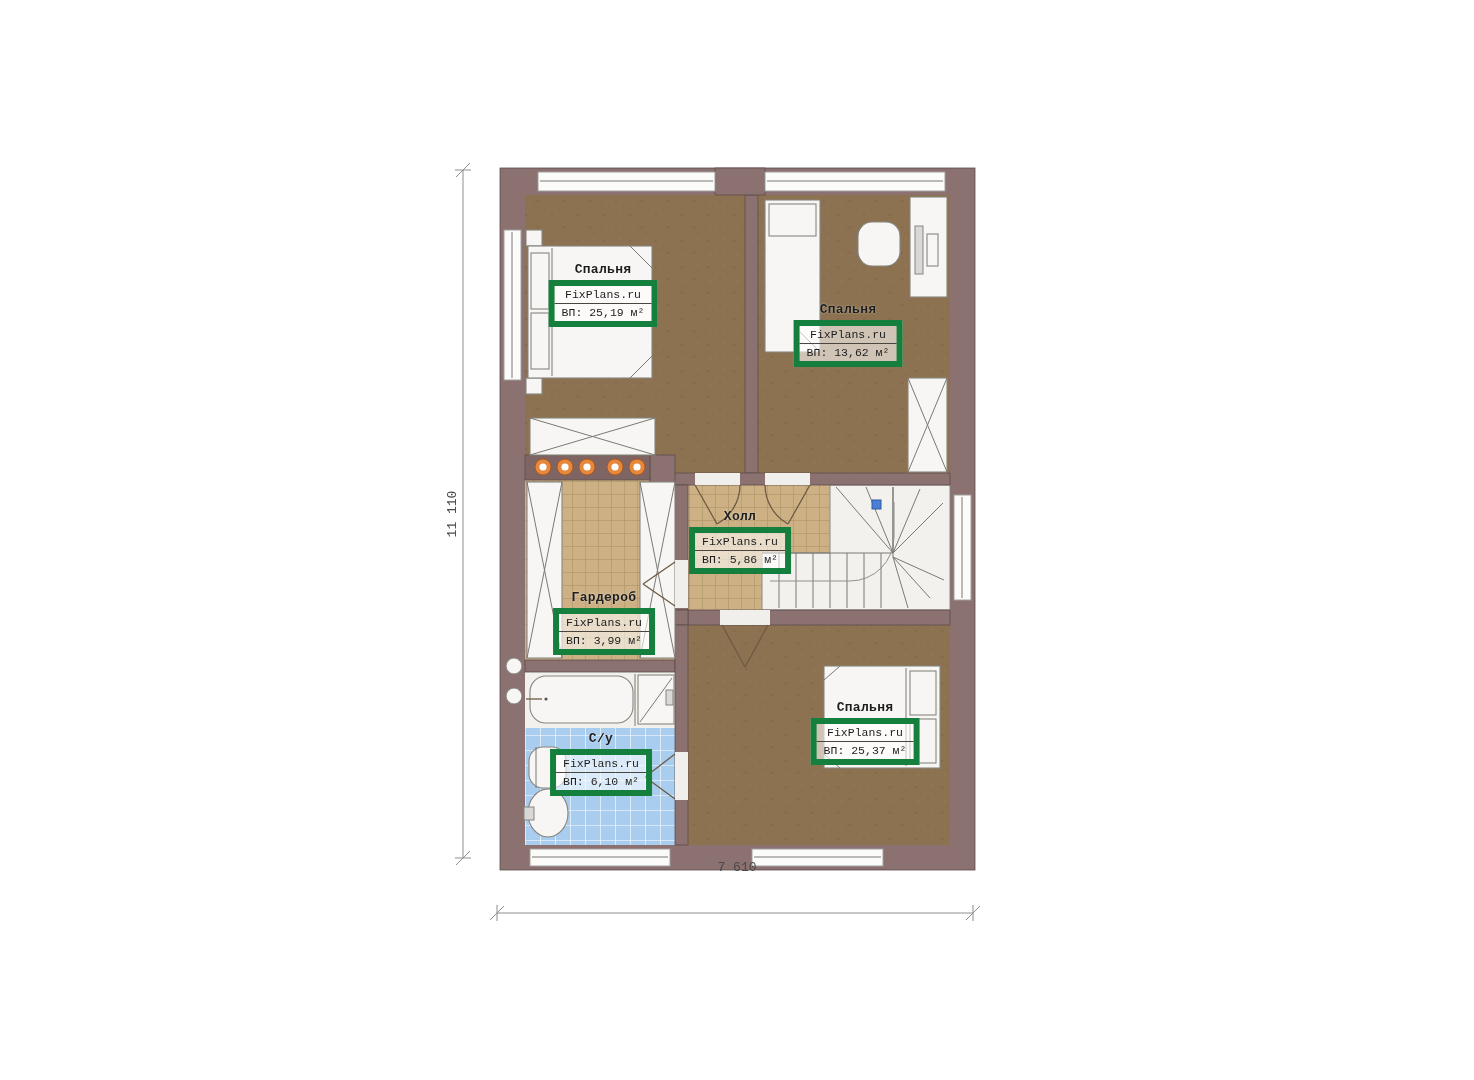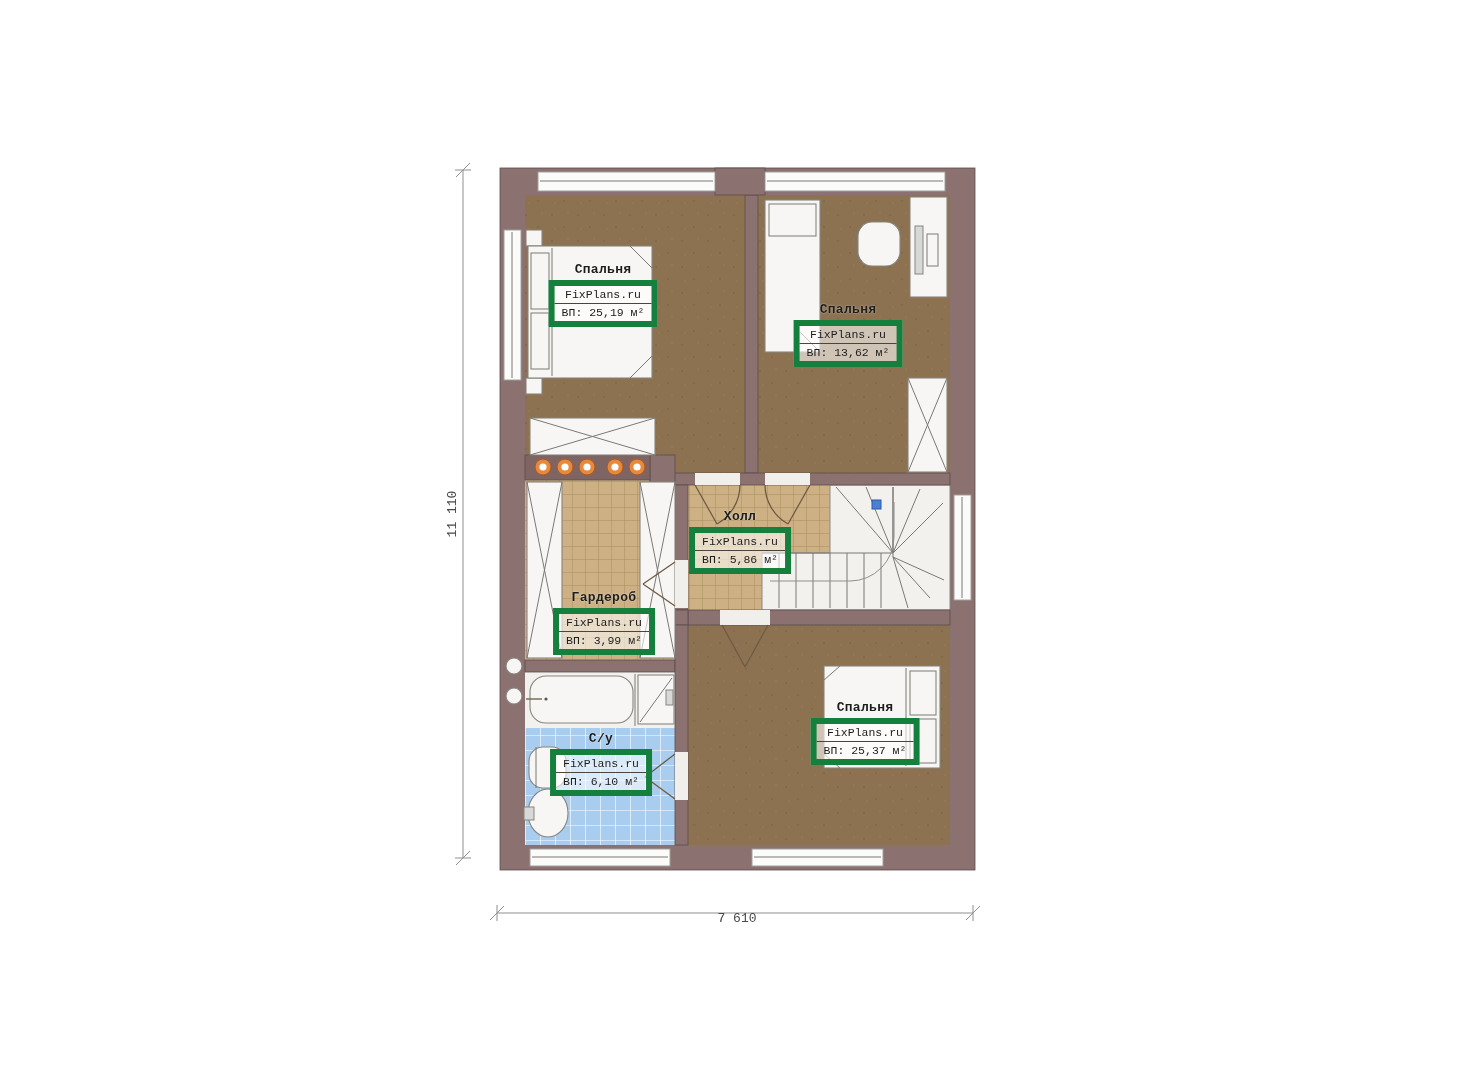--- a/index.html
+++ b/index.html
@@ -27,21 +27,21 @@
   .room-label{position:absolute;transform:translateX(-50%);display:flex;flex-direction:column;
               align-items:center;color:#1d1d1d;z-index:5;white-space:nowrap;}
   .rl-name{font-size:13px;font-weight:700;letter-spacing:.3px;text-shadow:0 0 2px rgba(255,255,255,.6);}
   .rl-box{margin-top:3px;background:rgba(255,255,255,.58);border:6px solid #15803d;text-align:center;
           font-size:11.5px;font-weight:400;}
   .rl-row{padding:1px 7px;line-height:15px;}
   .rl-row + .rl-row{border-top:1px solid #4a463f;}
   
   .dim-label{position:absolute;font-size:13px;color:var(--dim);z-index:5;white-space:nowrap;}
   .dim-v{left:452px;top:514px;transform:translate(-50%,-50%) rotate(-90deg);}
-  .dim-h{left:737px;top:918px;transform:translate(-50%,-50%);}
+  .dim-h{left:737px;top:867px;transform:translate(-50%,-50%);}
 </style>
 </head>
 <body>
 
 <div id="canvas">
 
   <svg width="1474" height="1080" viewBox="0 0 1474 1080">
     <defs>
       <pattern id="tan" width="13" height="13" patternUnits="userSpaceOnUse">
         <rect width="13" height="13" style="fill:var(--tiletan)"></rect>

